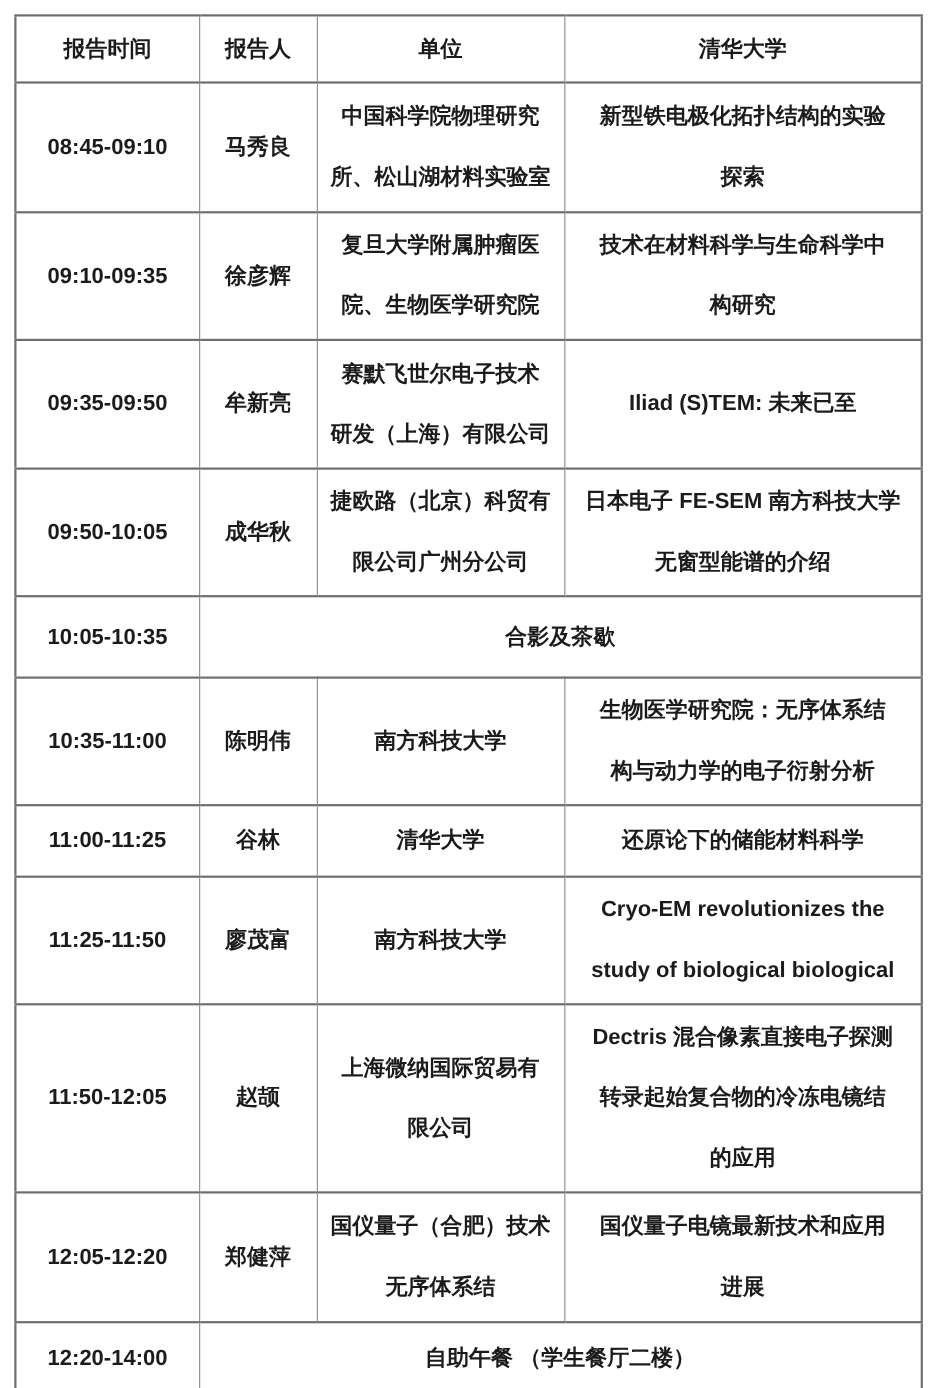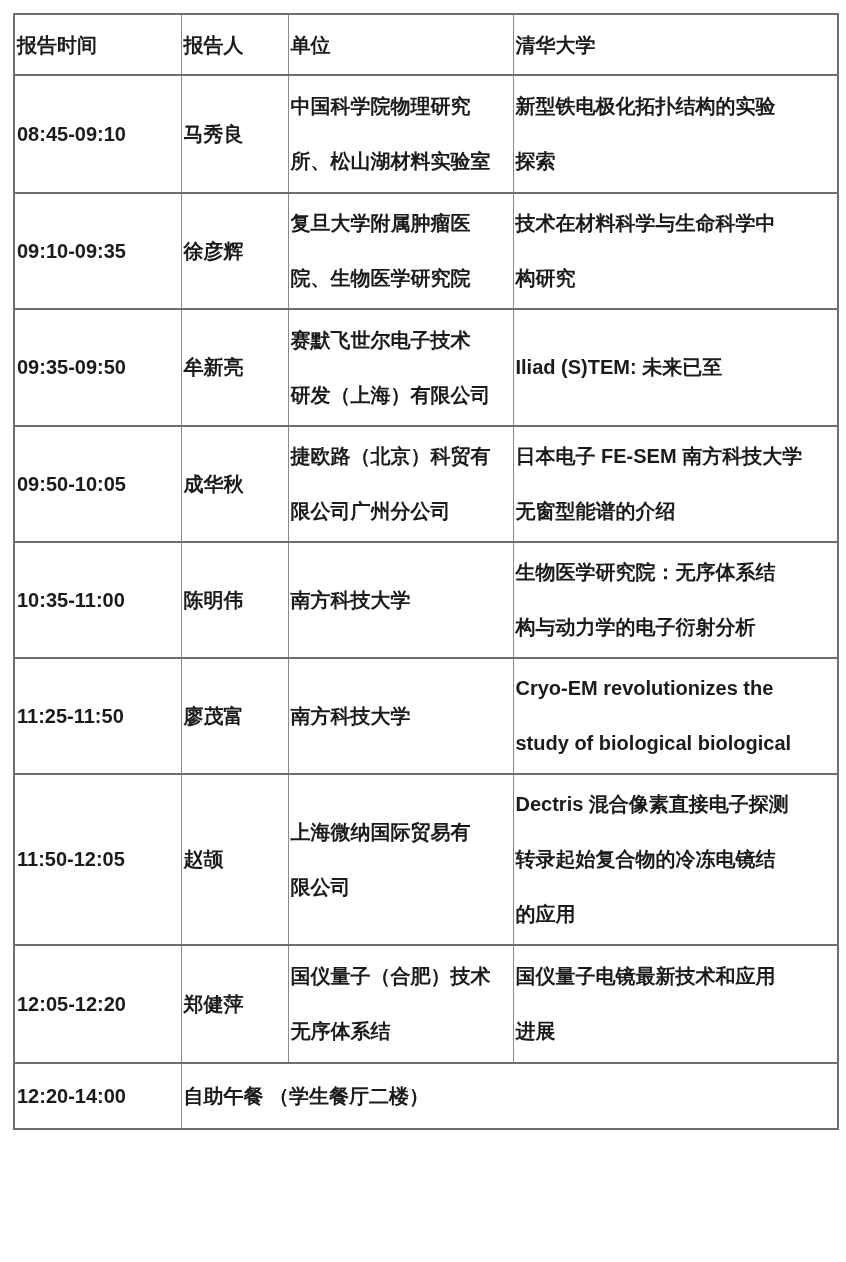--- a/index.html
+++ b/index.html
@@ -21,21 +21,21 @@
     top: 13px;
     width: 824px;
     border-collapse: collapse;
     table-layout: fixed;
   }
   table.schedule td, table.schedule th {
     border-top: 2px solid #6e6e6e;
     border-bottom: 2px solid #6e6e6e;
     border-left: 1.5px solid #8a8a8a;
     border-right: 1.5px solid #8a8a8a;
-    text-align: left;
+    text-align: center;
     vertical-align: middle;
     padding: 2px 2px;
     color: #1b1b1b;
     font-weight: bold;
     font-size: 20px;
     background: #ffffff;
   }
   table.schedule { border: 2px solid #6e6e6e; }
   .line {
     line-height: 55px;
@@ -128,33 +128,55 @@
           </td>
           <td>
             <div class="line">捷欧路（北京）科贸有</div>
             <div class="line">限公司广州分公司</div>
           </td>
           <td>
             <div class="line">日本电子 FE-SEM 南方科技大学</div>
             <div class="line">无窗型能谱的介绍</div>
           </td>
         </tr>
+        <tr style="height: 74px;">
+          <td>
+            <div class="line">10:05-10:35</div>
+          </td>
+          <td colspan="3">
+            <div class="line">合影及茶歇</div>
+          </td>
+        </tr>
         <tr style="height: 111px;">
           <td>
             <div class="line">10:35-11:00</div>
           </td>
           <td>
             <div class="line">陈明伟</div>
           </td>
           <td>
             <div class="line">南方科技大学</div>
           </td>
           <td>
             <div class="line">生物医学研究院：无序体系结</div>
             <div class="line">构与动力学的电子衍射分析</div>
+          </td>
+        </tr>
+        <tr style="height: 65px;">
+          <td>
+            <div class="line">11:00-11:25</div>
+          </td>
+          <td>
+            <div class="line">谷林</div>
+          </td>
+          <td>
+            <div class="line">清华大学</div>
+          </td>
+          <td>
+            <div class="line">还原论下的储能材料科学</div>
           </td>
         </tr>
         <tr style="height: 115px;">
           <td>
             <div class="line">11:25-11:50</div>
           </td>
           <td>
             <div class="line">廖茂富</div>
           </td>
           <td>

